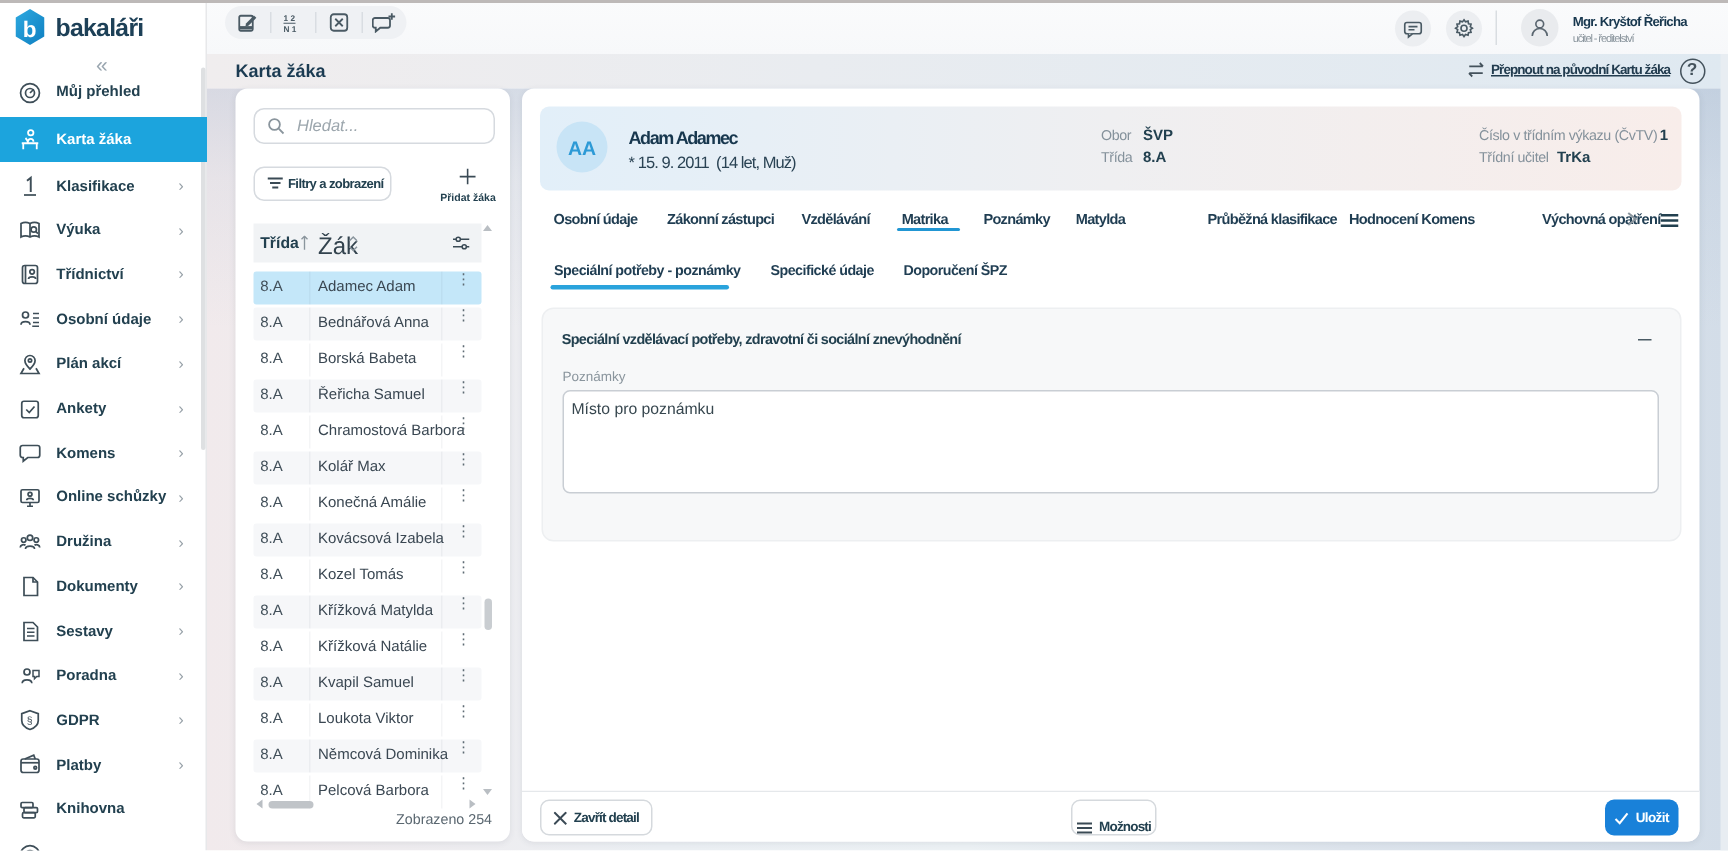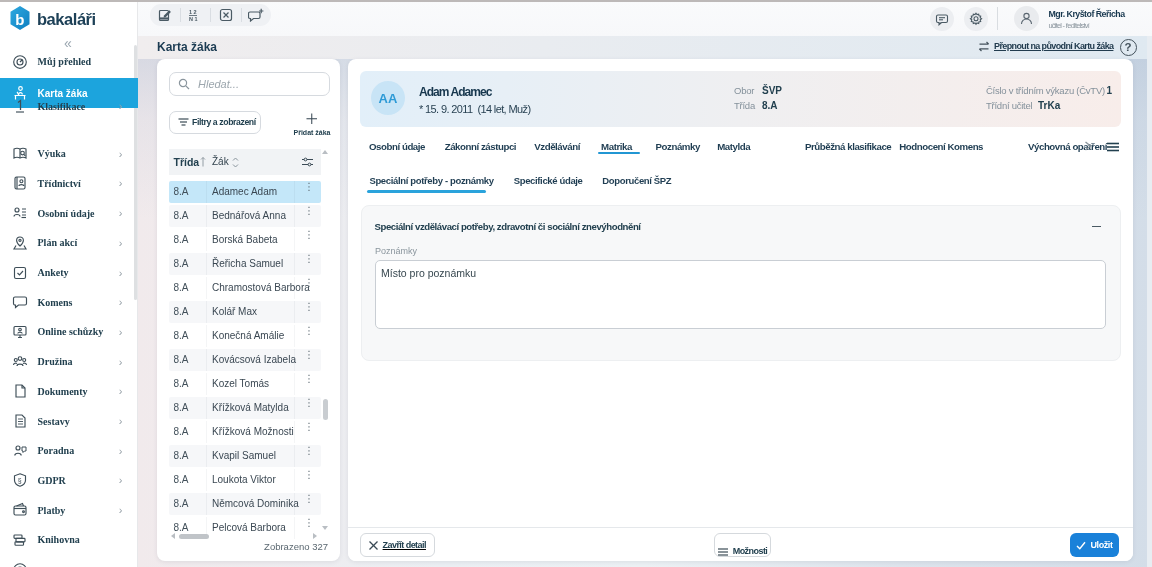--- a/index.html
+++ b/index.html
@@ -38,38 +38,38 @@
   #scrollstrip { left:1147px; top:36px; width:5px; height:531px; background:#E8EDF2; }
 
   
   #sidebar { left:0; top:0; width:138px; height:567px; background:#fff;
     border-right:1px solid #E7E8EA; }
   #logo { left:10px; top:6px; }
   #logotext { left:37px; top:10px; font-size:16.5px; font-weight:700; color:#1D4057; letter-spacing:-0.46px; }
   #collapse { left:64px; top:35px; font-size:14px; color:#9AA6B0; }
   .mitem { position:absolute; left:0; width:131px; height:28px; display:flex; align-items:center; }
   .mitem svg { position:absolute; left:12px; }
-  .mitem .lbl { position:absolute; left:37.5px; font-size:10px; font-weight:700; color:#22404F; white-space:nowrap;font-family:Liberation Serif, serif; }
+  .mitem .lbl { position:absolute; left:37.5px; font-size:10px; font-weight:700; color:#22404F; white-space:nowrap; }
   .mitem .chev { position:absolute; right:8.5px; color:#97A1A8; font-size:11px; font-weight:400; }
   #selitem { left:0; top:78px; width:138px; height:30px; background:#1CA4DD; }
   #selitem .lbl { color:#fff; }
   #sbthumb { left:134px; top:45px; width:3px; height:255px; background:#DEE0E2; border-radius:2px; }
 
   
   #listcard { left:157px; top:59px; width:183px; height:502px; background:#fff;
     border-radius:8px; box-shadow:0 1px 4px rgba(60,70,90,0.10); }
   #search { left:169px; top:71.5px; width:161px; height:24px; border:1px solid #D6DADF; border-radius:7px; background:#fff; display:flex; align-items:center; }
   #search .ph { font-style:italic; color:#9CA6AD; font-size:11px; margin-left:8px; }
   #filterbtn { left:169px; top:110.5px; width:92px; height:23px; border:1px solid #D6DADF; border-radius:7px; background:#fff; display:flex; align-items:center; }
   #filterbtn .t { white-space:nowrap; font-size:8.7px; letter-spacing:-0.4px; font-weight:700; color:#22404F; margin-left:3px; }
   #addbtn { left:293px; top:110px; width:38px; text-align:center; }
   #addbtn .t { font-size:7px; font-weight:700; color:#22404F; margin-top:1px; }
   #thead { left:169px; top:148.5px; width:151.5px; height:26px; background:#F1F3F5; }
   #thead .c1 { position:absolute; left:4.5px; top:7px; font-size:10.5px; font-weight:700; color:#22404F; }
-  #thead .c2 { position:absolute; left:43px; top:7px; font-size:10px; color:#33434E; }
+  #thead .c2 { position:absolute; left:43px; top:7px; font-size:16px; color:#33434E; }
   #rows { left:169px; top:179px; width:151.5px; }
   .lrow { position:absolute; left:0; width:151.5px; height:22px; border-radius:2px; }
   .lrow .a { position:absolute; left:4.5px; top:5px; font-size:10px; color:#42505A; }
   .lrow .b { position:absolute; left:43px; top:5px; font-size:10px; color:#3A4752; }
   .lrow .d { position:absolute; left:135px; top:3px; color:#5E6B74; font-size:10px; letter-spacing:0; line-height:5px; }
   .gray { background:#F6F7F9; }
   .sel { background:#C4E7F9; }
   .coldiv { position:absolute; width:1px; background:rgba(40,60,80,0.05); }
   #shown { left:240px; top:541px; width:88px; text-align:right; font-size:9.5px; color:#5A6770; }
 
@@ -207,21 +207,21 @@
 
 <div id="menuitems">
     <div class="mitem" style="top:47.5px;">
       <svg width="16" height="16" viewBox="0 0 16 16" fill="none" stroke="#3E4E58" stroke-width="1.15">
         <circle cx="8" cy="8" r="6.3"></circle>
         <circle cx="8" cy="8" r="3"></circle>
         <path d="M8 8 L10.5 5.5"></path>
       </svg>
       <span class="lbl">Můj přehled</span>
     </div>
-    <div class="mitem" style="top:92px;">
+    <div class="mitem" style="top:110.0px;">
       <svg width="16" height="16" viewBox="0 0 16 16" fill="none" stroke="#3E4E58" stroke-width="1.15">
         <path d="M6 4.5 L8.5 2.5 V12" stroke-width="1.3"></path>
         <path d="M4 14 h8"></path>
       </svg>
       <span class="lbl">Klasifikace</span>
       <span class="chev">›</span>
     </div>
     <div class="mitem" style="top:139.7px;">
       <svg width="16" height="16" viewBox="0 0 16 16" fill="none" stroke="#3E4E58" stroke-width="1.15">
         <path d="M2 3 c2-1 4-1 6 0 c2-1 4-1 6 0 v9 c-2-1-4-1-6 0 c-2-1-4-1-6 0 z"></path>
@@ -464,21 +464,21 @@
     </div>
     <div class="lrow gray" style="top:218px;">
       <span class="a">8.A</span>
       <span class="b">Křížková Matylda</span>
       <span class="d">⋮</span>
       <span class="coldiv" style="left:37px;top:0;height:22px;"></span>
       <span class="coldiv" style="left:125px;top:0;height:22px;"></span>
     </div>
     <div class="lrow " style="top:242px;">
       <span class="a">8.A</span>
-      <span class="b">Křížková Možnosti</span>
+      <span class="b">Křížková Natálie</span>
       <span class="d">⋮</span>
       <span class="coldiv" style="left:37px;top:0;height:22px;"></span>
       <span class="coldiv" style="left:125px;top:0;height:22px;"></span>
     </div>
     <div class="lrow gray" style="top:266px;">
       <span class="a">8.A</span>
       <span class="b">Kvapil Samuel</span>
       <span class="d">⋮</span>
       <span class="coldiv" style="left:37px;top:0;height:22px;"></span>
       <span class="coldiv" style="left:125px;top:0;height:22px;"></span>
@@ -503,21 +503,21 @@
       <span class="d">⋮</span>
       <span class="coldiv" style="left:37px;top:0;height:22px;"></span>
       <span class="coldiv" style="left:125px;top:0;height:22px;"></span>
     </div>
   </div>
 <div class="abs" style="left:322px;top:526px;width:0;height:0;border-left:3.5px solid transparent;border-right:3.5px solid transparent;border-top:4.5px solid #B9BEC3;"></div>
 <div class="abs" style="left:323px;top:399px;width:5px;height:21px;border-radius:3px;background:#C9CDD1;"></div>
 <div class="abs" style="left:171px;top:533px;width:0;height:0;border-top:3.5px solid transparent;border-bottom:3.5px solid transparent;border-right:4.5px solid #B9BEC3;"></div>
 <div class="abs" style="left:179px;top:534px;width:30px;height:5px;border-radius:3px;background:#C0C4C8;"></div>
 <div class="abs" style="left:313px;top:533px;width:0;height:0;border-top:3.5px solid transparent;border-bottom:3.5px solid transparent;border-left:4.5px solid #B9BEC3;"></div>
-<div class="abs" id="shown">Zobrazeno 327</div>
+<div class="abs" id="shown">Zobrazeno 254</div>
 
 <div class="abs" id="detailcard"></div>
 <div class="abs" id="dheader"></div>
 <div class="abs" id="avatar">AA</div>
 <div class="abs" id="dname">Adam Adamec</div>
 <div class="abs" id="dbirth">* 15. 9. 2011&nbsp;&nbsp;(14 let, Muž)</div>
 <div class="abs hlabel" style="left:734px;top:85px;">Obor</div>
 <div class="abs hval" style="left:762px;top:84.5px;">ŠVP</div>
 <div class="abs hlabel" style="left:734px;top:100px;">Třída</div>
 <div class="abs hval" style="left:762px;top:99.5px;">8.A</div>
@@ -551,21 +551,21 @@
 
 <div class="abs" id="graybox"></div>
 <div class="abs" id="gboxtitle">Speciální vzdělávací potřeby, zdravotní či sociální znevýhodnění</div>
 <div class="abs" id="gboxminus"></div>
 <div class="abs" id="gboxlabel">Poznámky</div>
 <div class="abs" id="ta">
     <div class="txt">Místo pro poznámku</div>
   </div>
 
 <div class="abs" id="bottombar"></div>
-<div class="abs bbtn" style="left:360px;width:74.5px;text-decoration:underline;">
+<div class="abs bbtn" style="left:360px;width:74.5px;">
   <svg style="margin-right:5px;" width="9" height="9" viewBox="0 0 9 9" stroke="#3A4A55" stroke-width="1.3">
     <line x1="0.5" y1="0.5" x2="8.5" y2="8.5"></line>
       <line x1="8.5" y1="0.5" x2="0.5" y2="8.5"></line>
   </svg>
   <span class="t">Zavřít detail</span>
 </div>
 <div class="abs bbtn" style="left:714px;width:57px;align-items:flex-end;">
   <svg style="margin-right:5px;" width="10" height="8" viewBox="0 0 10 8" stroke="#3A4A55" stroke-width="1.2">
     <line x1="0" y1="1" x2="10" y2="1"></line>
       <line x1="0" y1="4" x2="10" y2="4"></line>

